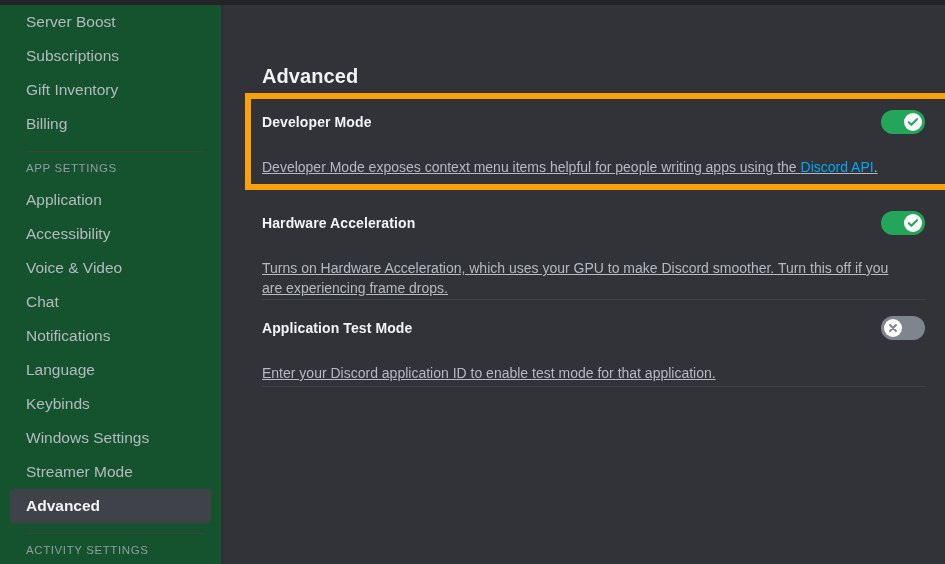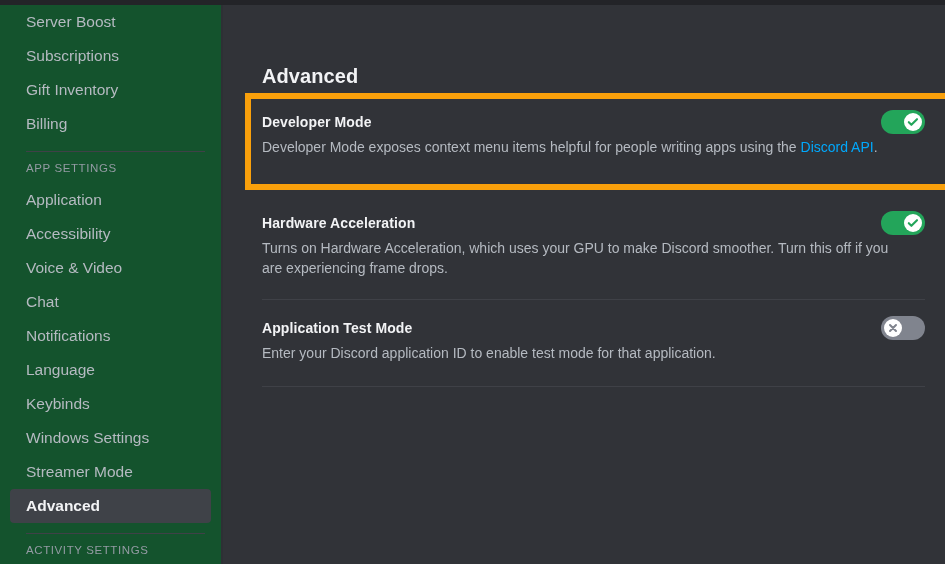--- a/index.html
+++ b/index.html
@@ -130,22 +130,23 @@
     color: #f2f3f5;
     font-size: 14px;
     font-weight: bold;
     letter-spacing: 0.1px;
   }
 
   .setting-desc {
     color: #b5bac1;
     font-size: 14px;
     line-height: 20px;
-    margin-top: 3px;
+    margin-top: 23px;
     max-width: 640px;
+    text-decoration: underline;
   }
 
   .link {
     color: #00a8fc;
     text-decoration: none;
     cursor: pointer;
   }
 
   
   .toggle {

